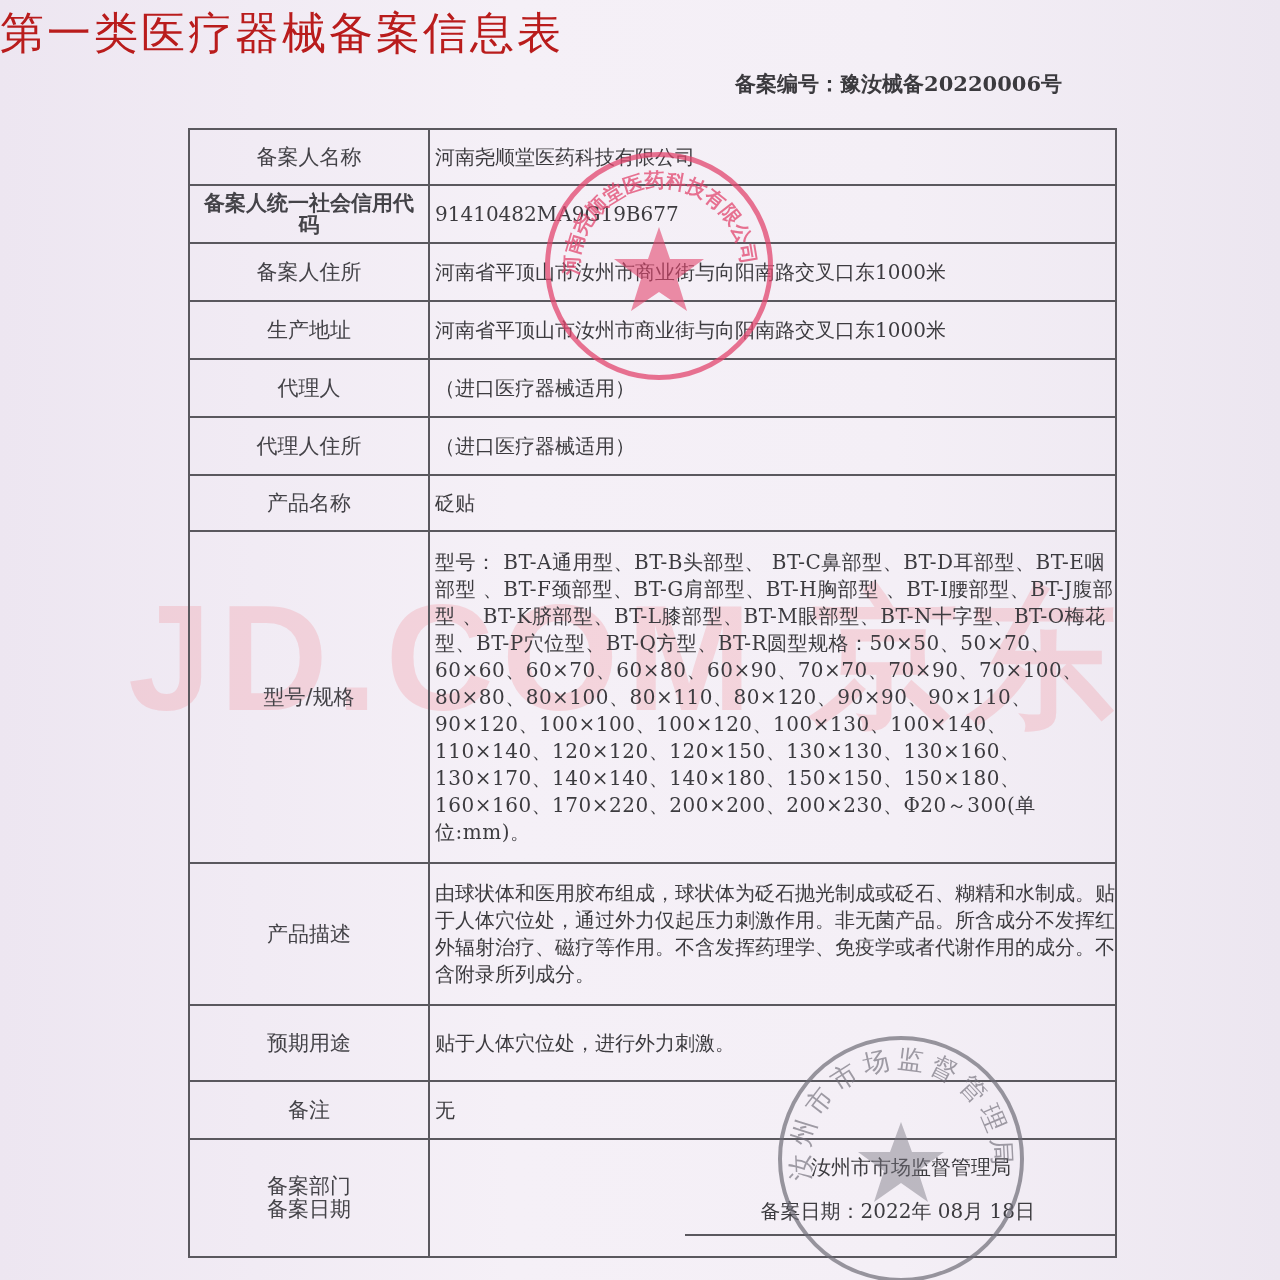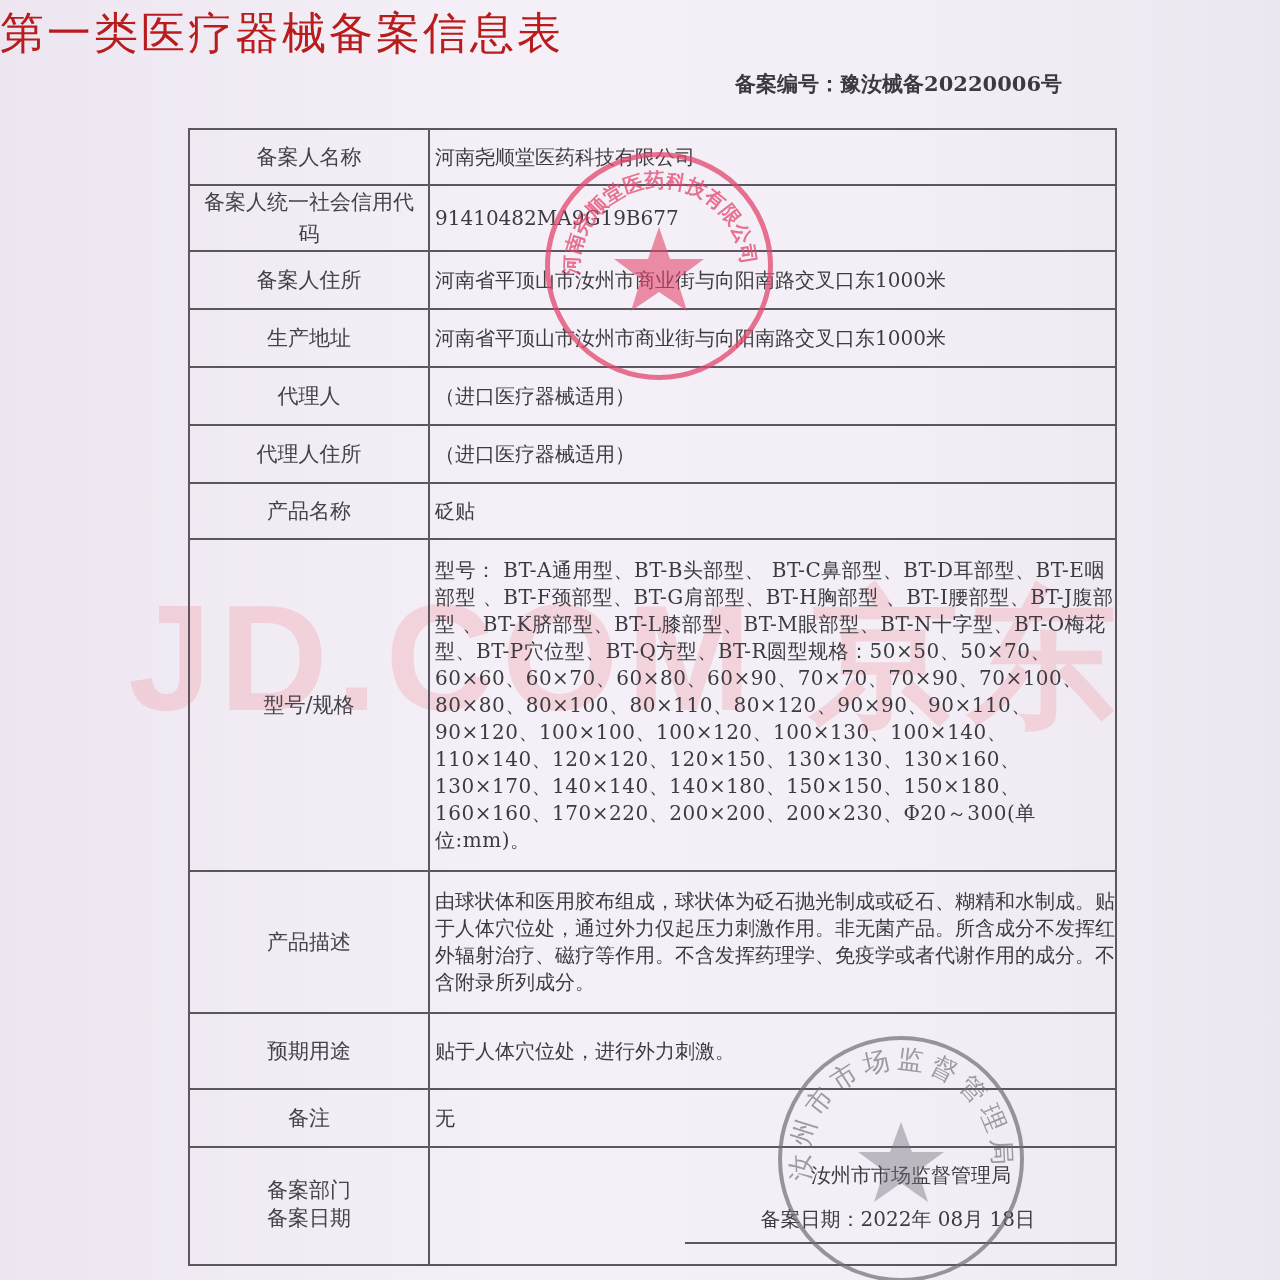--- a/index.html
+++ b/index.html
@@ -92,21 +92,21 @@
 
 <div class="watermark">JD.COM 京东</div>
 
 <table class="form">
   <tbody>
       <tr class="r1">
     <td class="label">备案人名称</td>
     <td class="value">河南尧顺堂医药科技有限公司</td>
   </tr>
   <tr class="r2">
-    <td class="label" style="line-height:32px;"><span style="display:inline-block;width:226px;">备案人统一社会信用代码</span></td>
+    <td class="label" style="line-height:22px;font-weight:bold;"><span style="display:inline-block;width:226px;">备案人统一社会信用代码</span></td>
     <td class="value">91410482MA9G19B677</td>
   </tr>
   <tr class="r3">
     <td class="label">备案人住所</td>
     <td class="value">河南省平顶山市汝州市商业街与向阳南路交叉口东1000米</td>
   </tr>
   <tr class="r4">
     <td class="label">生产地址</td>
     <td class="value">河南省平顶山市汝州市商业街与向阳南路交叉口东1000米</td>
   </tr>
@@ -132,21 +132,21 @@
   </tr>
   <tr class="r10">
     <td class="label">预期用途</td>
     <td class="value">贴于人体穴位处，进行外力刺激。</td>
   </tr>
   <tr class="r11">
     <td class="label">备注</td>
     <td class="value">无</td>
   </tr>
   <tr class="r12">
-    <td class="label" style="white-space:pre-line;vertical-align:top;padding-top:28px;line-height:28px;margin-top:43px;">备案部门
+    <td class="label" style="white-space:pre-line;vertical-align:top;padding-top:35px;line-height:23px;margin-top:43px;">备案部门
 备案日期</td>
     <td class="value dept-cell">
       <span class="dept-name">汝州市市场监督管理局</span>
       <span class="dept-date"><span>备案日期：</span><span>2022年 08月 18日</span></span>
       <div class="dept-line"></div>
     </td>
   </tr>
 </tbody>
   </table>
 

